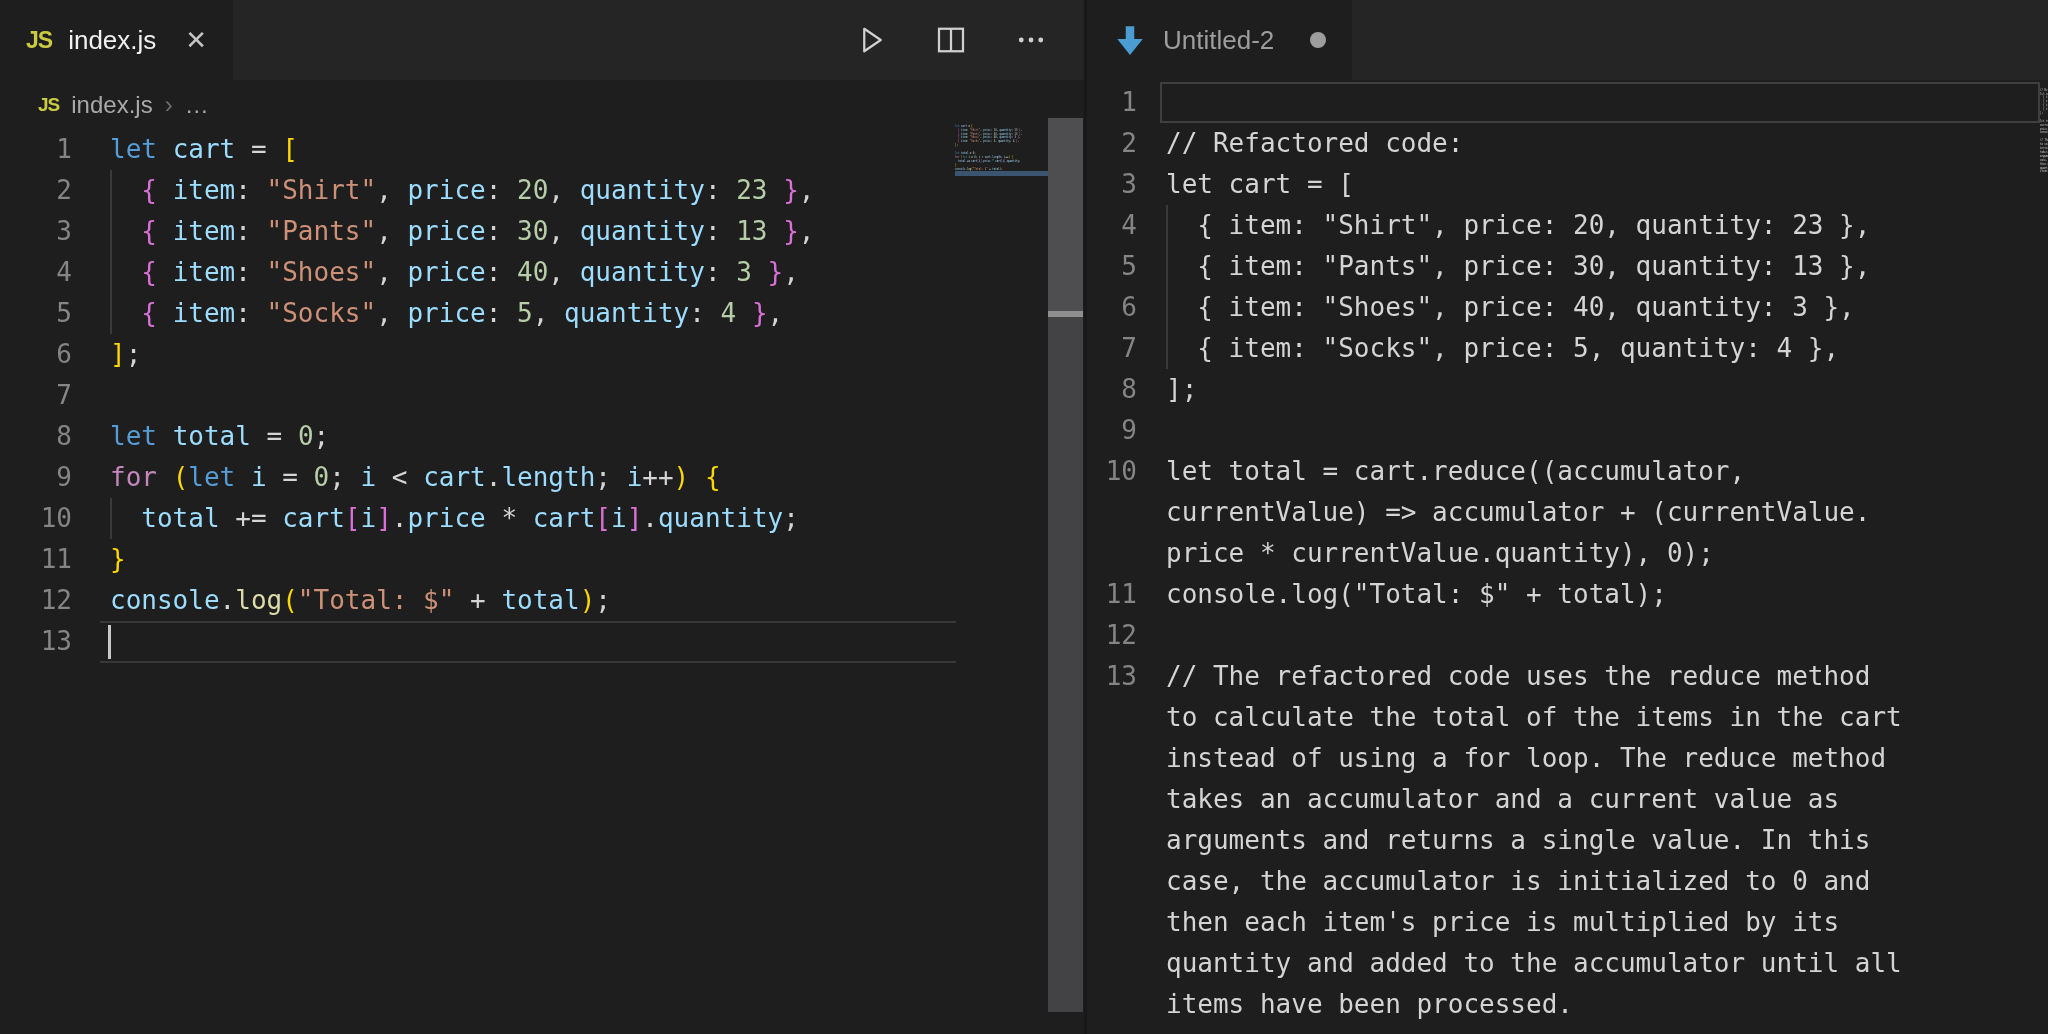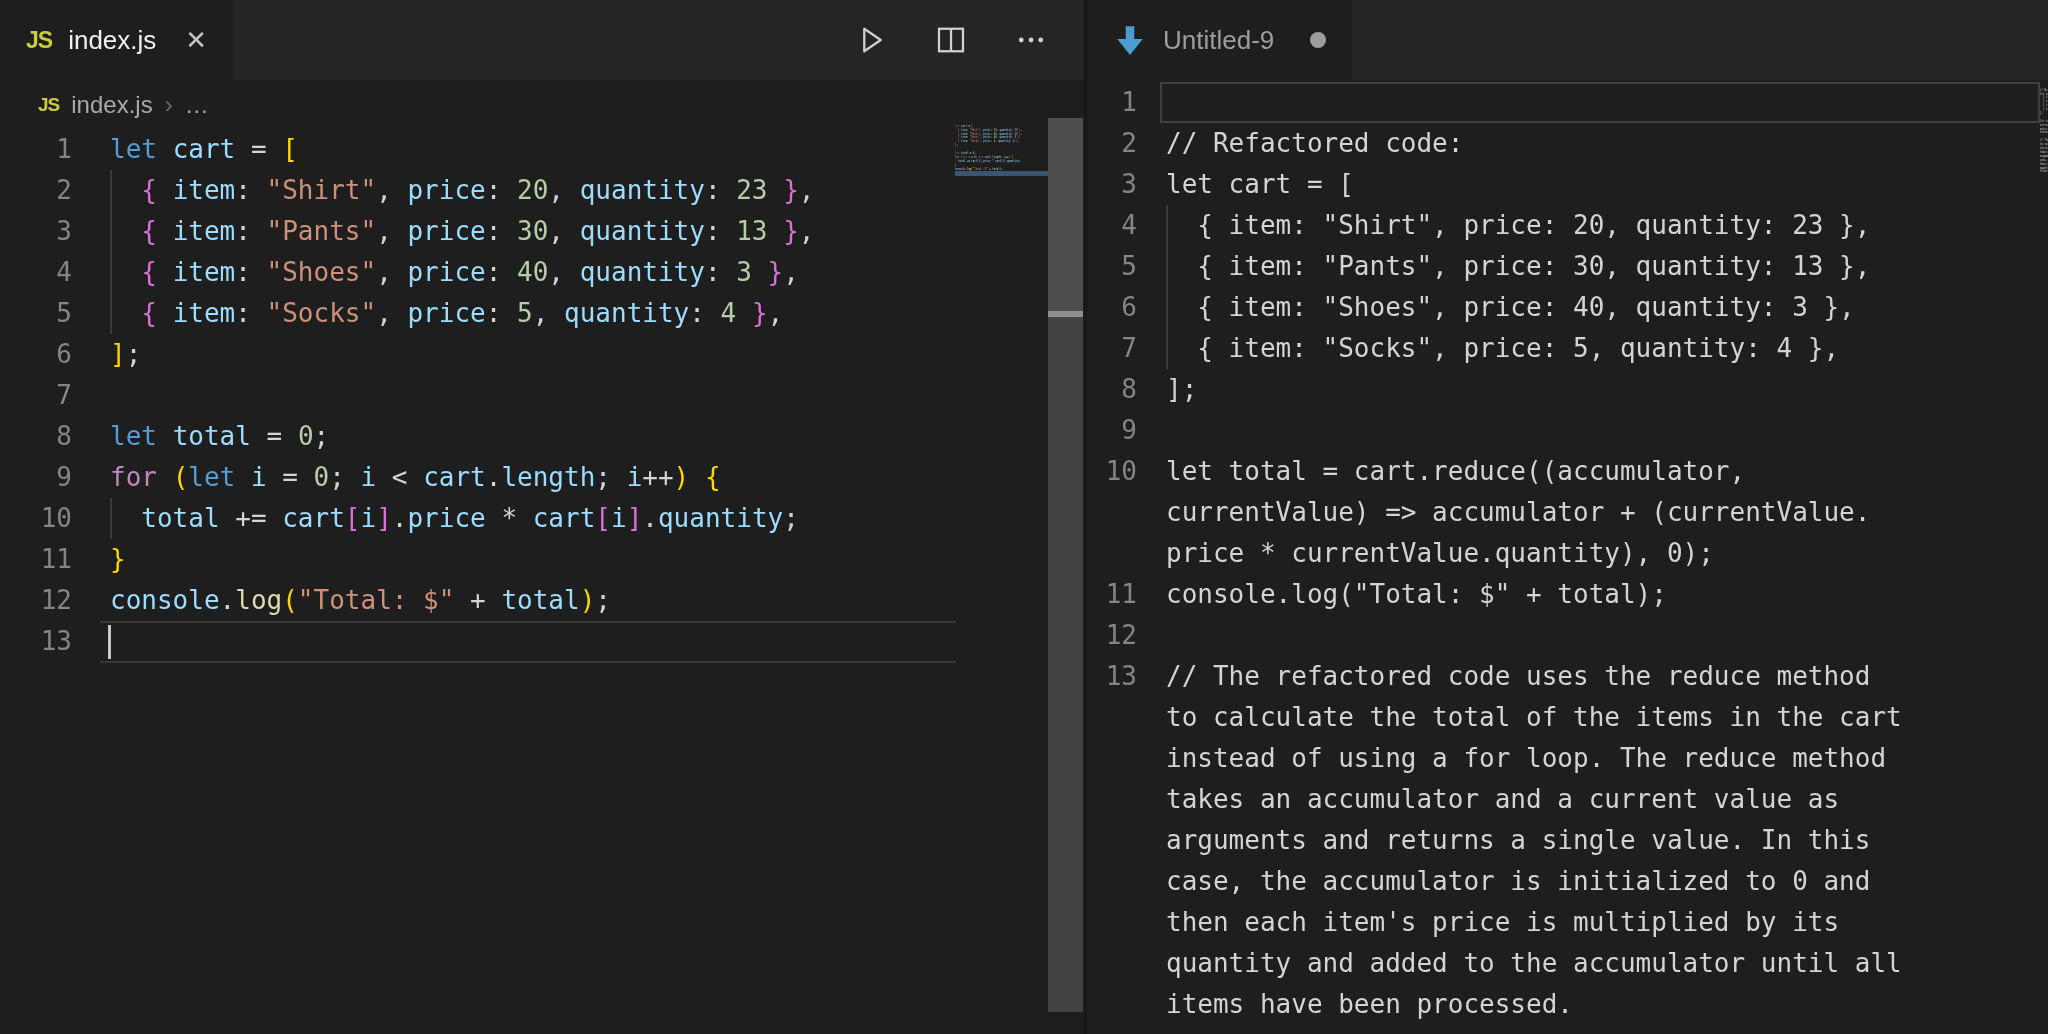--- a/index.html
+++ b/index.html
@@ -155,21 +155,21 @@
 
 <div class="sash"></div>
 
 <div class="group" id="group-right">
 
   <div class="tabbar">
     <div class="tab" id="tab-right">
       <svg width="34" height="34" viewBox="0 0 32 32">
         <path d="M12 3 h8 v12 h8 L16 30 4 15 h8 Z" fill="#4B9CD3"></path>
       </svg>
-      <span>Untitled-9</span>
+      <span>Untitled-2</span>
       <span class="mod-dot"></span>
     </div>
   </div>
 
   <div id="cur-line-right"></div>
 
   <div class="code-area" id="code-right">
       <div class="row" style="top: 0px;"><span class="num">1</span><span class="txt" style="color: rgb(212, 212, 212);"></span></div>
       <div class="row" style="top: 41px;"><span class="num">2</span><span class="txt" style="color: rgb(212, 212, 212);">// Refactored code:</span></div>
       <div class="row" style="top: 82px;"><span class="num">3</span><span class="txt" style="color: rgb(212, 212, 212);">let cart = [</span></div>

